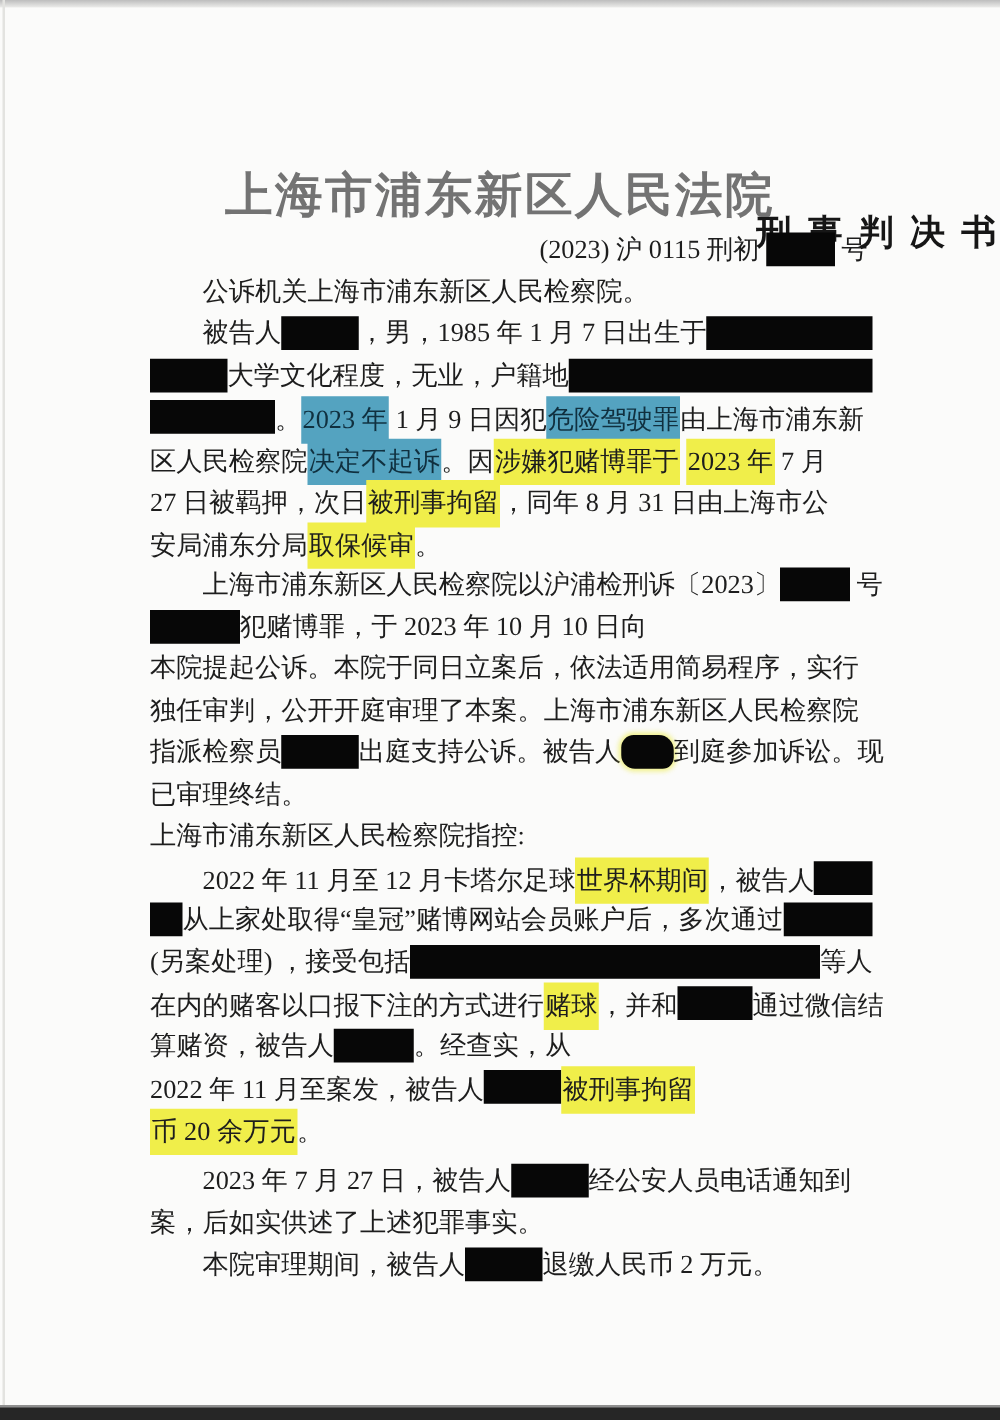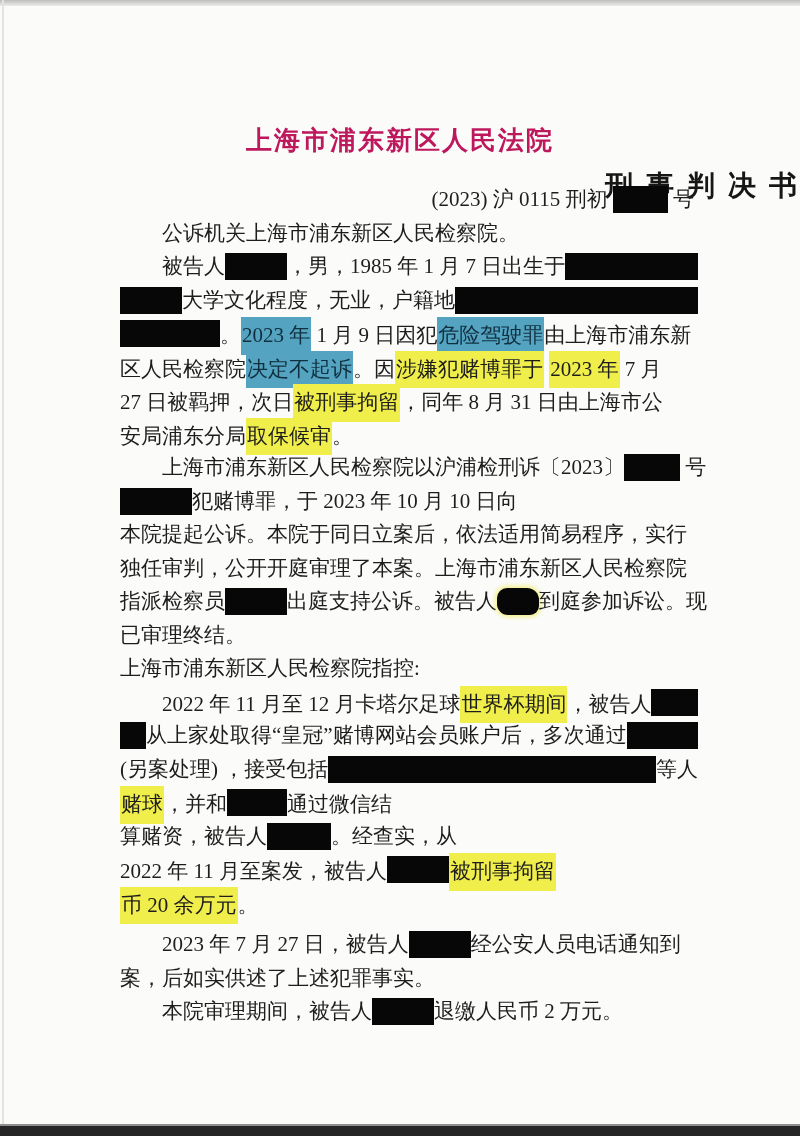--- a/index.html
+++ b/index.html
@@ -20,22 +20,22 @@
     background: #e3e3e0;
   }
   .scan-bottom-edge {
     position: absolute; bottom: 0; left: 0; right: 0; height: 10px;
     background: #262626;
     border-top: 2px solid #8f8f8f;
   }
   .court-name {
     position: absolute; top: 106px; left: 0; width: 100%;
     text-align: center;
-    font-size: 26px; font-weight: bold; letter-spacing: 2px;
-    color: #be185d;
+    font-size: 38px; font-weight: bold; letter-spacing: 2px;
+    color: #737373;
   }
   .doc-type {
     position: absolute; top: 144px; left: 0; width: 100%;
     text-align: right;
     font-size: 28px; font-weight: bold; letter-spacing: 3px;
     color: #161616;
   }
   .doc-body {
     position: absolute; left: 120px; top: 183px; width: 578px;
     font-size: 21px;
@@ -87,21 +87,21 @@
     <div class="line indent"><span class="seg">上海市浦东新区人民检察院以沪浦检刑诉〔2023〕</span><span class="redact" style="width: 56px;"></span><span class="seg"> 号</span></div>
     <div class="line"><span class="redact" style="width: 72px;"></span><span class="seg">犯赌博罪，于 2023 年 10 月 10 日向</span></div>
     <div class="line"><span class="seg">本院提起公诉。本院于同日立案后，依法适用简易程序，实行</span></div>
     <div class="line"><span class="seg">独任审判，公开开庭审理了本案。上海市浦东新区人民检察院</span></div>
     <div class="line"><span class="seg">指派检察员</span><span class="redact" style="width: 62px;"></span><span class="seg">出庭支持公诉。被告人</span><span class="redact round" style="width: 42px;"></span><span class="seg">到庭参加诉讼。现</span></div>
     <div class="line"><span class="seg">已审理终结。</span></div>
     <div class="line"><span class="seg">上海市浦东新区人民检察院指控:</span></div>
     <div class="line indent"><span class="seg">2022 年 11 月至 12 月卡塔尔足球</span><span class="seg hl-yellow">世界杯期间</span><span class="seg">，被告人</span><span class="redact fill"></span></div>
     <div class="line"><span class="redact" style="width: 26px;"></span><span class="seg">从上家处取得“皇冠”赌博网站会员账户后，多次通过</span><span class="redact fill"></span></div>
     <div class="line"><span class="seg">(另案处理) ，接受包括</span><span class="redact fill"></span><span class="seg">等人</span></div>
-    <div class="line"><span class="seg hl-yellow">赌球</span><span class="seg">，并和</span><span class="redact" style="width: 60px;"></span><span class="seg">通过微信结</span></div>
+    <div class="line"><span class="seg">在内的赌客以口报下注的方式进行</span><span class="seg hl-yellow">赌球</span><span class="seg">，并和</span><span class="redact" style="width: 60px;"></span><span class="seg">通过微信结</span></div>
     <div class="line"><span class="seg">算赌资，被告人</span><span class="redact" style="width: 64px;"></span><span class="seg">。经查实，从</span></div>
     <div class="line"><span class="seg">2022 年 11 月至案发，被告人</span><span class="redact" style="width: 62px;"></span><span class="seg hl-yellow">被刑事拘留</span></div>
     <div class="line"><span class="seg hl-yellow">币 20 余万元</span><span class="seg">。</span></div>
     <div class="line indent gap"><span class="seg">2023 年 7 月 27 日，被告人</span><span class="redact" style="width: 62px;"></span><span class="seg">经公安人员电话通知到</span></div>
     <div class="line"><span class="seg">案，后如实供述了上述犯罪事实。</span></div>
     <div class="line indent"><span class="seg">本院审理期间，被告人</span><span class="redact" style="width: 62px;"></span><span class="seg">退缴人民币 2 万元。</span></div>
   </div>
 
 <div class="scan-bottom-edge"></div>
 

